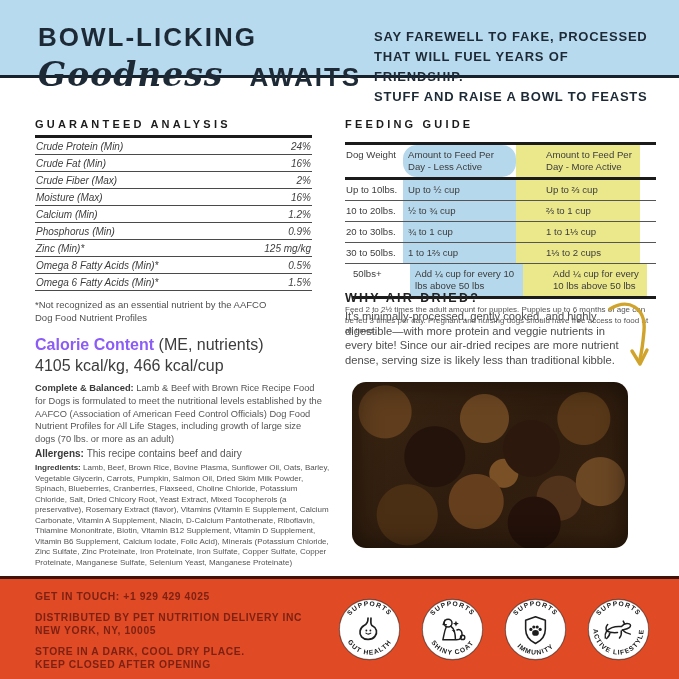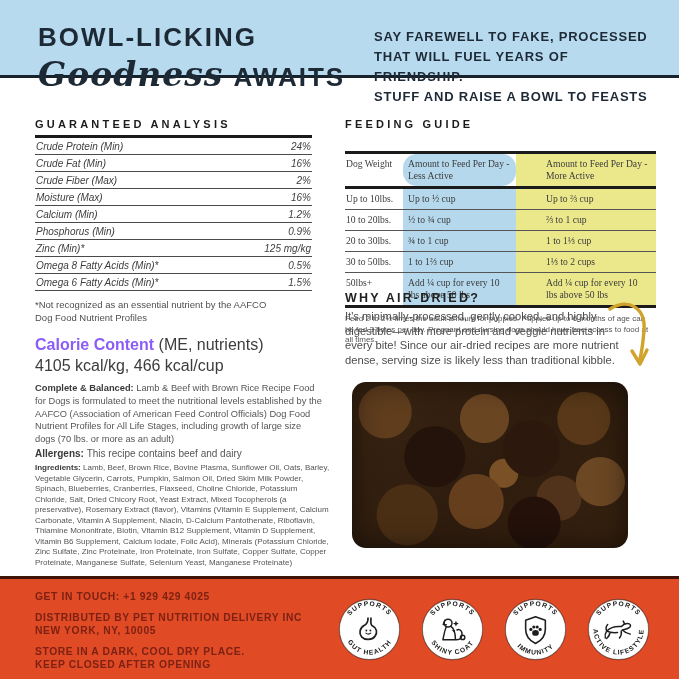--- a/index.html
+++ b/index.html
@@ -7,21 +7,21 @@
     --col-blue:#b5d8ec; --col-yellow:#ebe88b; --gold:#d0a42c; --ink:#1e1e1e;
   }
   *{margin:0;padding:0;box-sizing:border-box;}
   body{font-family:"Liberation Sans",sans-serif;background:#fff;}
   .page{position:relative;width:679px;height:679px;background:#fff;overflow:hidden;}
 
   
   .header{position:absolute;left:0;top:0;width:679px;height:78px;background:var(--blue);border-bottom:3px solid #17222c;}
   .header-left{position:absolute;left:38px;top:22px;color:var(--navy);}
   .hl1{font-size:26px;font-weight:bold;letter-spacing:2px;}
-  .hl2{margin-top:2px;display:flex;align-items:baseline;gap:10px;text-align:right;}
+  .hl2{margin-top:2px;display:flex;align-items:baseline;gap:26px;text-align:right;}
   .script{font-family:"DejaVu Serif",serif;font-style:italic;font-weight:bold;font-size:33px;letter-spacing:1px;}
   .awaits{font-size:26px;font-weight:bold;letter-spacing:2px;}
   .header-right{position:absolute;left:374px;top:27px;width:285px;color:var(--navy);font-size:13px;font-weight:bold;letter-spacing:.8px;line-height:1.55;}
 
   
   .ga-block{position:absolute;left:35px;top:118px;width:277px;}
   .section-h{font-size:11px;font-weight:bold;letter-spacing:3.2px;color:#1b1b1b;}
   .ga-head{border-bottom:3px solid #1b1b1b;padding-bottom:5px;}
   .ga-row{display:flex;justify-content:space-between;align-items:flex-start;border-bottom:1px solid #4a4a4a;padding:3px 1px 2px 1px;font-size:10px;color:#3d3d3d;font-style:italic;}
   .ga-row .ga-value{font-size:10px;}
@@ -33,29 +33,29 @@
   .cal-line2{font-size:16px;margin-top:3px;}
 
   .para{color:#555;font-size:9.3px;line-height:1.38;}
   .para b{color:#3a3a3a;}
   .cb-block{position:absolute;left:35px;top:382px;width:288px;}
   .al-block{position:absolute;left:35px;top:447px;width:290px;font-size:10px;}
   .ing-block{position:absolute;left:35px;top:463px;width:296px;font-size:8px;line-height:1.32;}
 
   
   .fg-block{position:absolute;left:345px;top:118px;width:311px;}
-  .fg-head{margin-bottom:21px;}
+  .fg-head{margin-bottom:12px;}
   .ft{border-top:3px solid #1b1b1b;}
-  .ft-row{display:flex;border-bottom:1px solid #555;font-family:Liberation Serif, serif;}
+  .ft-row{display:flex;border-bottom:1px solid #555;}
   .ft-head{border-bottom:3px solid #1b1b1b;}
-  .ft-last{border-bottom:3px solid #1b1b1b;}
+  .ft-last{border-bottom:3px solid #1b1b1b;margin-left:7px;}
   .ft-cell{font-size:9.6px;color:#3c3c3c;padding:4px 5px;line-height:1.25;}
   .ft-cell.c0{width:58px;background:#fff;padding-left:1px;}
   .ft-cell.c1{width:113px;background:var(--col-blue);}
-  .ft-cell.c2{width:140px;background:var(--col-yellow);padding-left:30px;}
+  .ft-cell.c2{width:124px;background:var(--col-yellow);padding-left:30px;}
   .fg-note{margin-top:6px;font-size:8px;color:#555;line-height:1.35;}
 
   .why-block{position:absolute;left:345px;top:291px;width:274px;}
   .why-h{font-size:12.5px;font-weight:bold;letter-spacing:2.2px;color:#222;margin-bottom:4px;}
   .why-text{font-size:11.2px;color:#4c4c4c;line-height:1.3;}
   .arrow{position:absolute;left:606px;top:297px;}
 
   .photo{position:absolute;left:352px;top:382px;width:276px;height:166px;border-radius:14px;
     background:
       radial-gradient(circle at 12% 18%, #5f3d1d 0 26px, transparent 27px),

